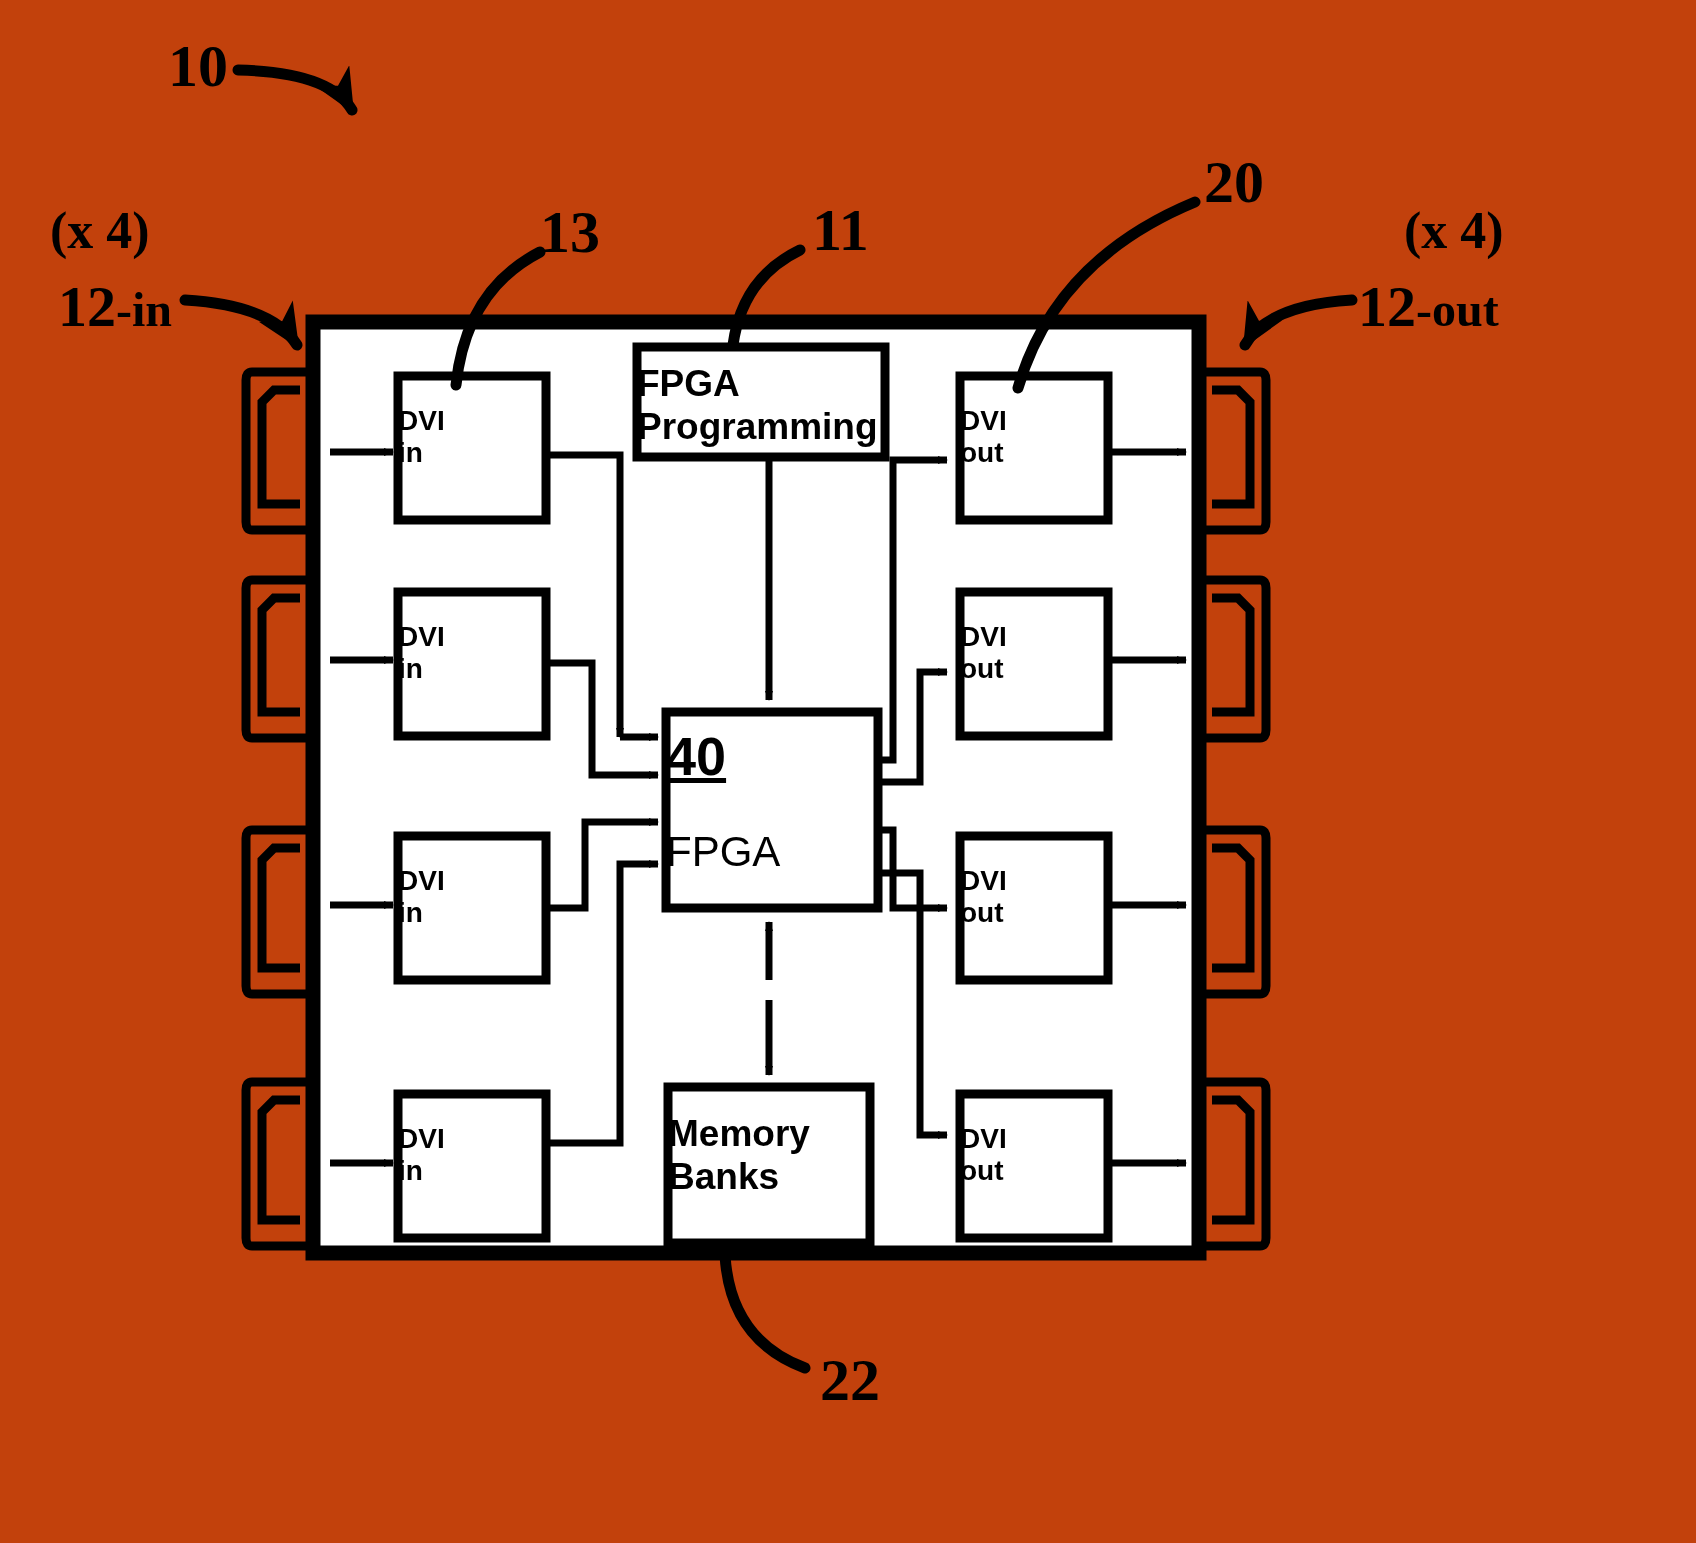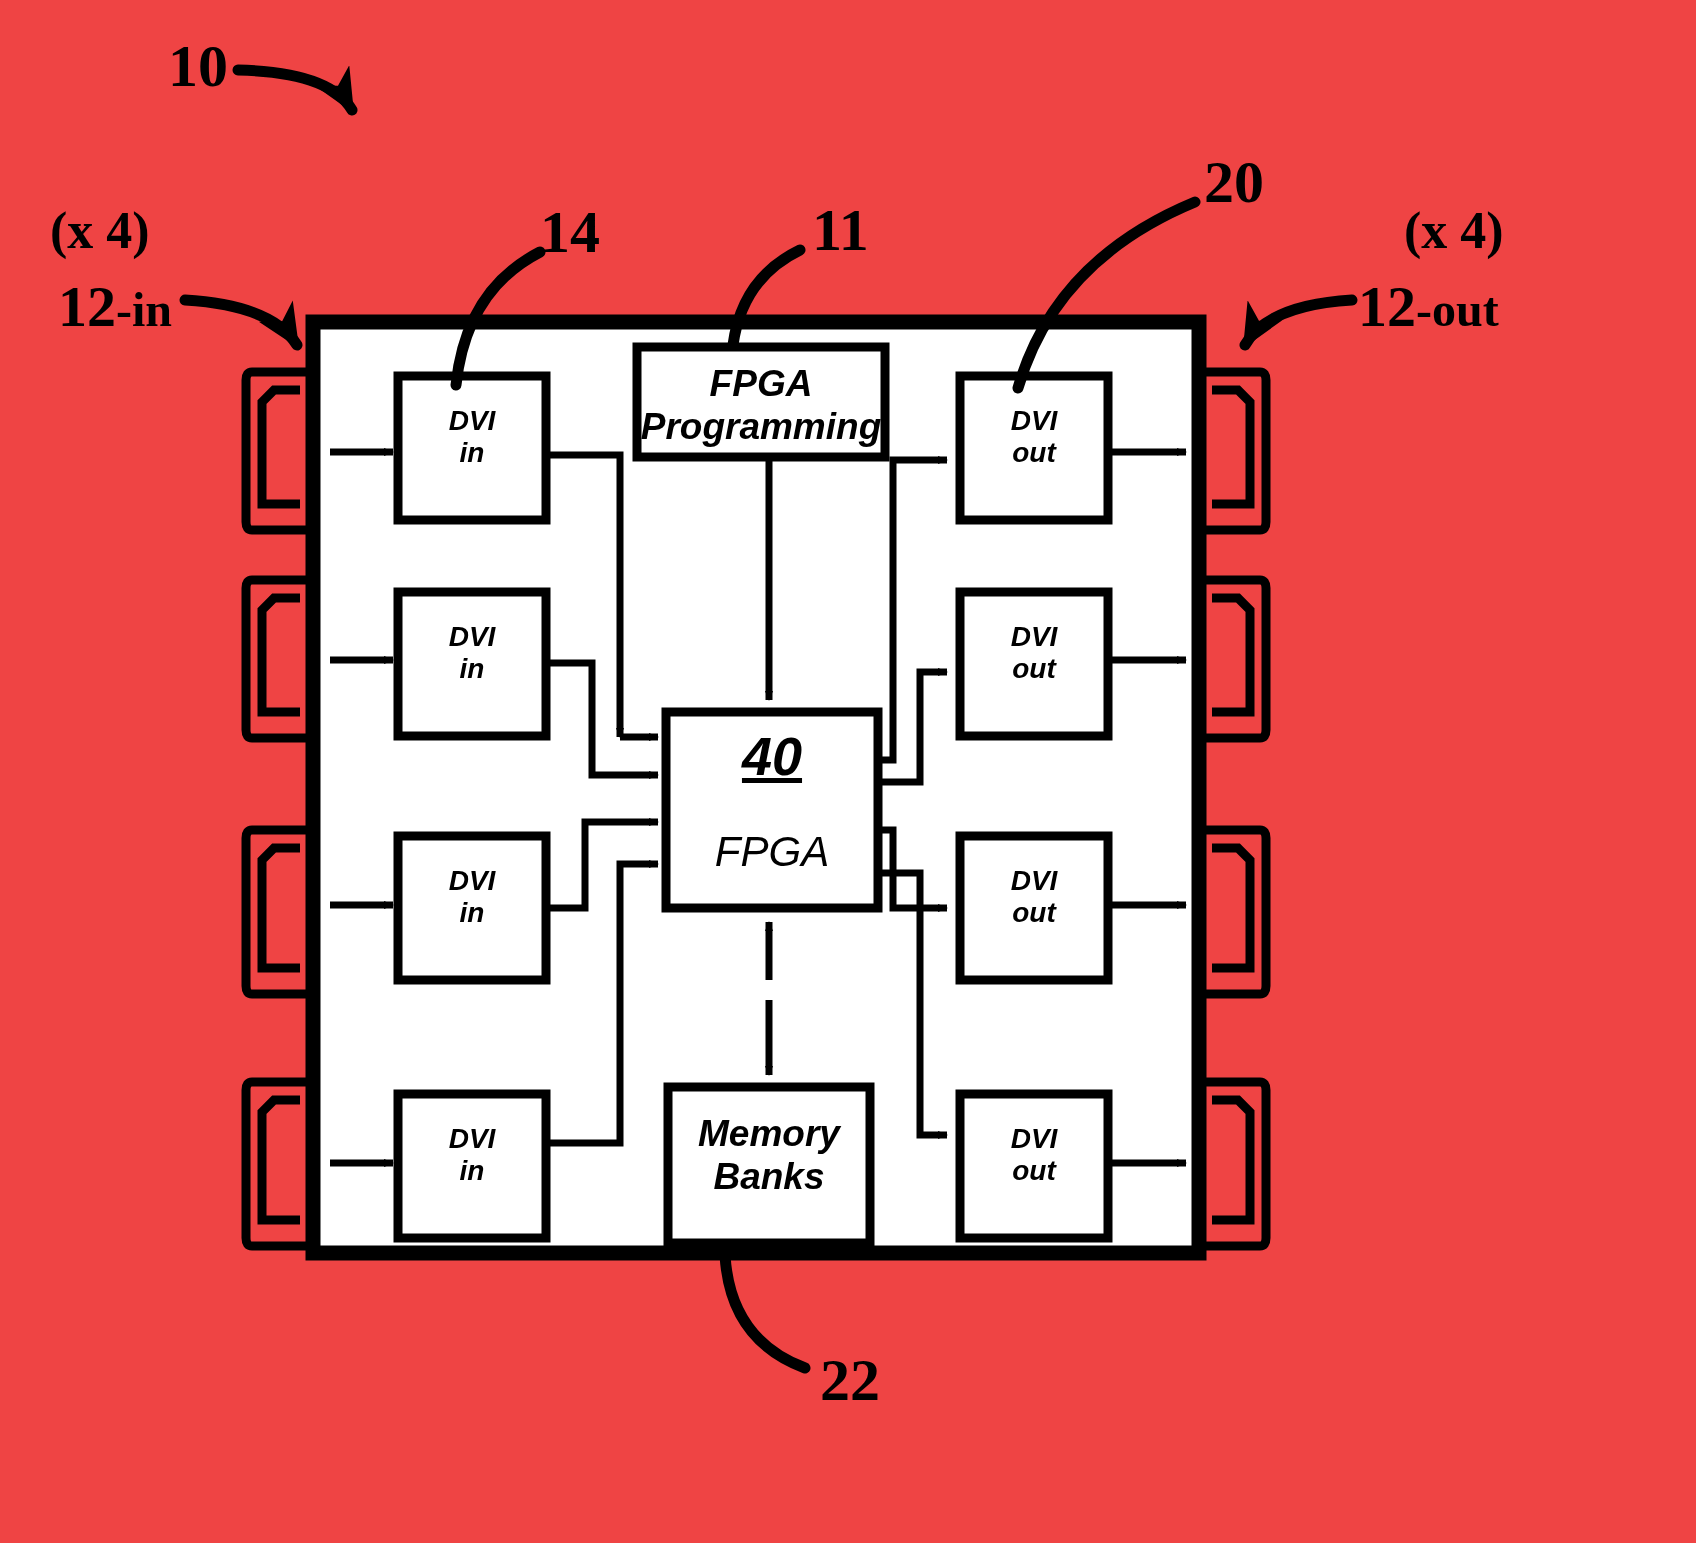--- a/index.html
+++ b/index.html
@@ -1,27 +1,27 @@
 <!DOCTYPE html>
 <html><head>
 <meta charset="utf-8">
 <style>
   html,body{margin:0;padding:0;background:#ffffff;}
   body{width:1696px;height:1543px;font-family:"Liberation Sans",sans-serif;}
-  #stage{position:relative;width:1696px;height:1543px;overflow:hidden;background:#ef4444;}
+  #stage{position:relative;width:1696px;height:1543px;overflow:hidden;background:#c2410c;}
   #art{position:absolute;left:0;top:0;width:1696px;height:1543px;}
   .olabel{position:absolute;font-family:"Liberation Serif",serif;font-weight:bold;color:#000;
           white-space:nowrap;line-height:1;}
   .num{font-size:60px;}
   .numsm{font-size:58px;}
   .x4{font-size:52px;font-family:Liberation Serif, serif;}
   .sub{font-size:48px;}
-  .boxtxt{position:absolute;text-align:center;color:#000;
+  .boxtxt{position:absolute;text-align:left;color:#000;
           font-family:"Liberation Sans",sans-serif;font-weight:bold;line-height:1.16;
-          white-space:nowrap;font-style:italic;}
+          white-space:nowrap;}
   .b-dvi{font-size:28px;}
   .b-fpgaprog{font-size:37px;}
   .b-mem{font-size:37px;}
   .b-fpga{font-size:42px;font-weight:normal;}
   .b-20{font-size:54px;font-weight:bold;text-decoration:underline;}
 </style>
 </head>
 <body>
 
 <div id="stage">
@@ -151,21 +151,21 @@
       <path d="M725,1255 Q730,1340 805,1368"></path>
     </g>
   </svg>
 
   <div class="olabel num" style="left:168px;top:36px;">10</div>
 
   <div class="olabel x4" style="left:50px;top:205px;">(x 4)</div>
 
   <div class="olabel" style="left:58px;top:278px;"><span class="numsm">12</span><span class="sub">-in</span></div>
 
-  <div class="olabel num" style="left:540px;top:202px;">14</div>
+  <div class="olabel num" style="left:540px;top:202px;">13</div>
 
   <div class="olabel num" style="left:812px;top:200px;">11</div>
 
   <div class="olabel num" style="left:1204px;top:152px;">20</div>
 
   <div class="olabel x4" style="left:1404px;top:205px;">(x 4)</div>
 
   <div class="olabel" style="left:1358px;top:278px;"><span class="numsm">12</span><span class="sub">-out</span></div>
 
   <div class="olabel num" style="left:820px;top:1350px;">22</div>

